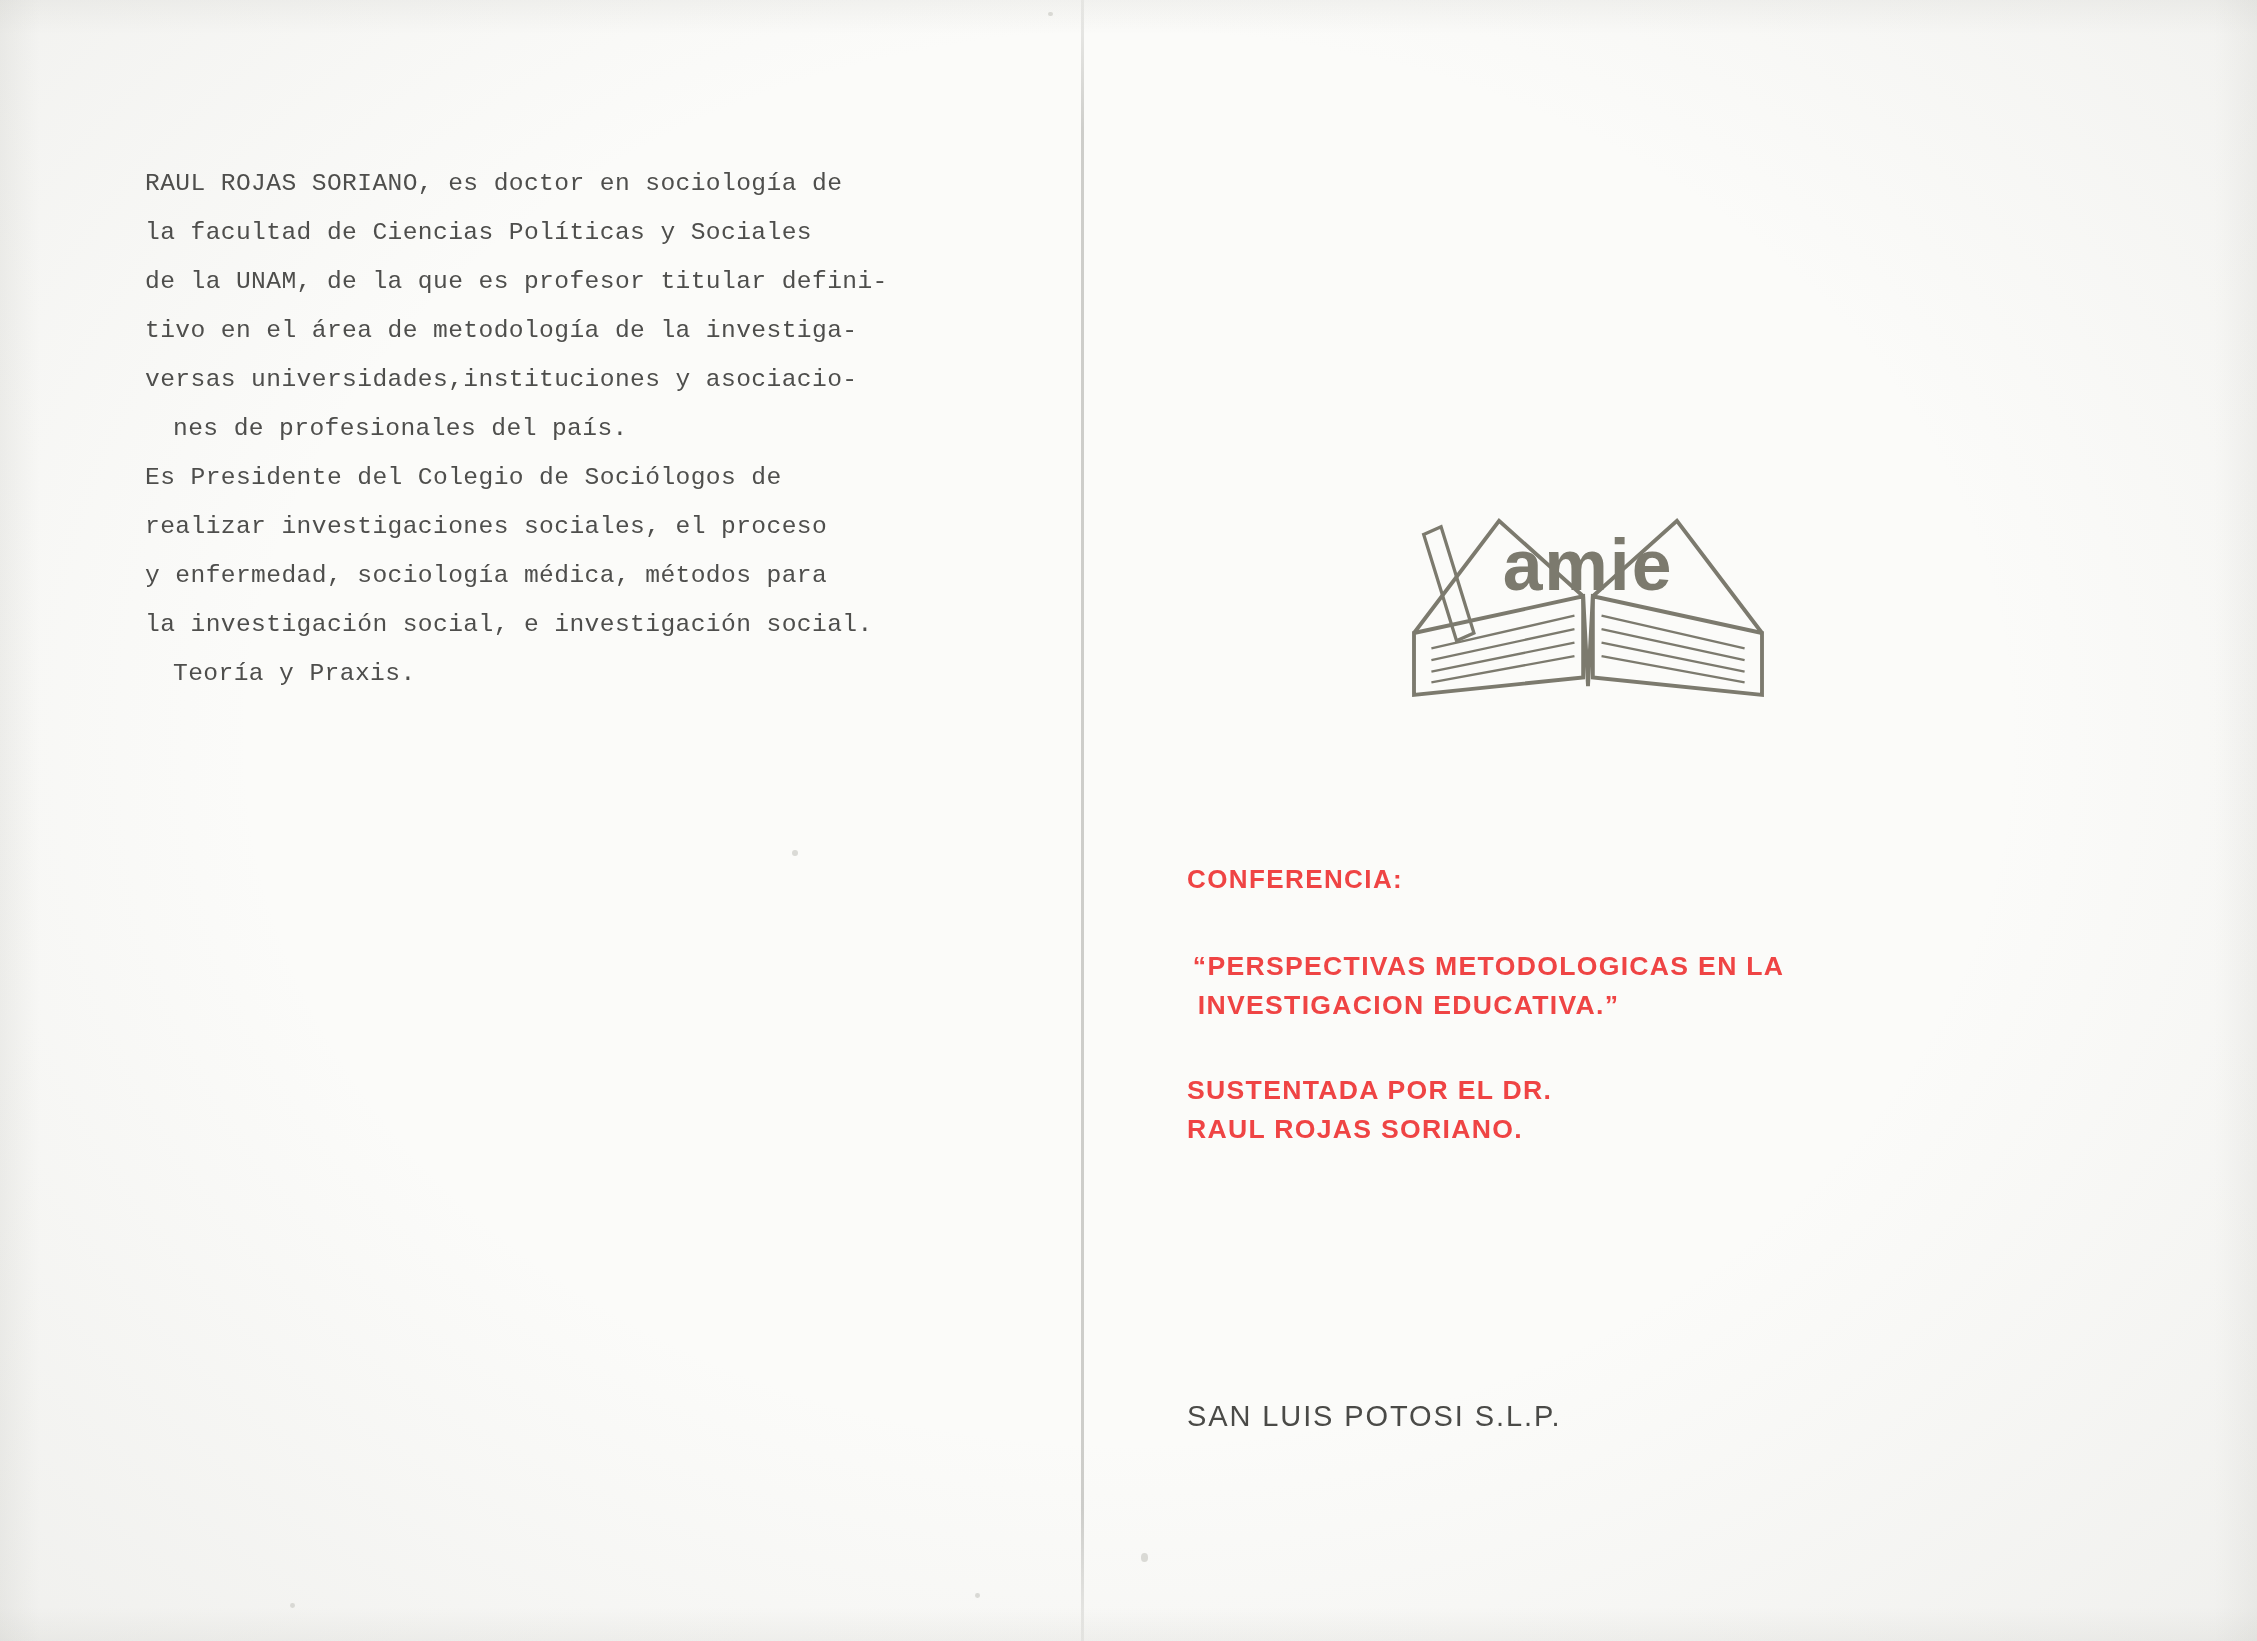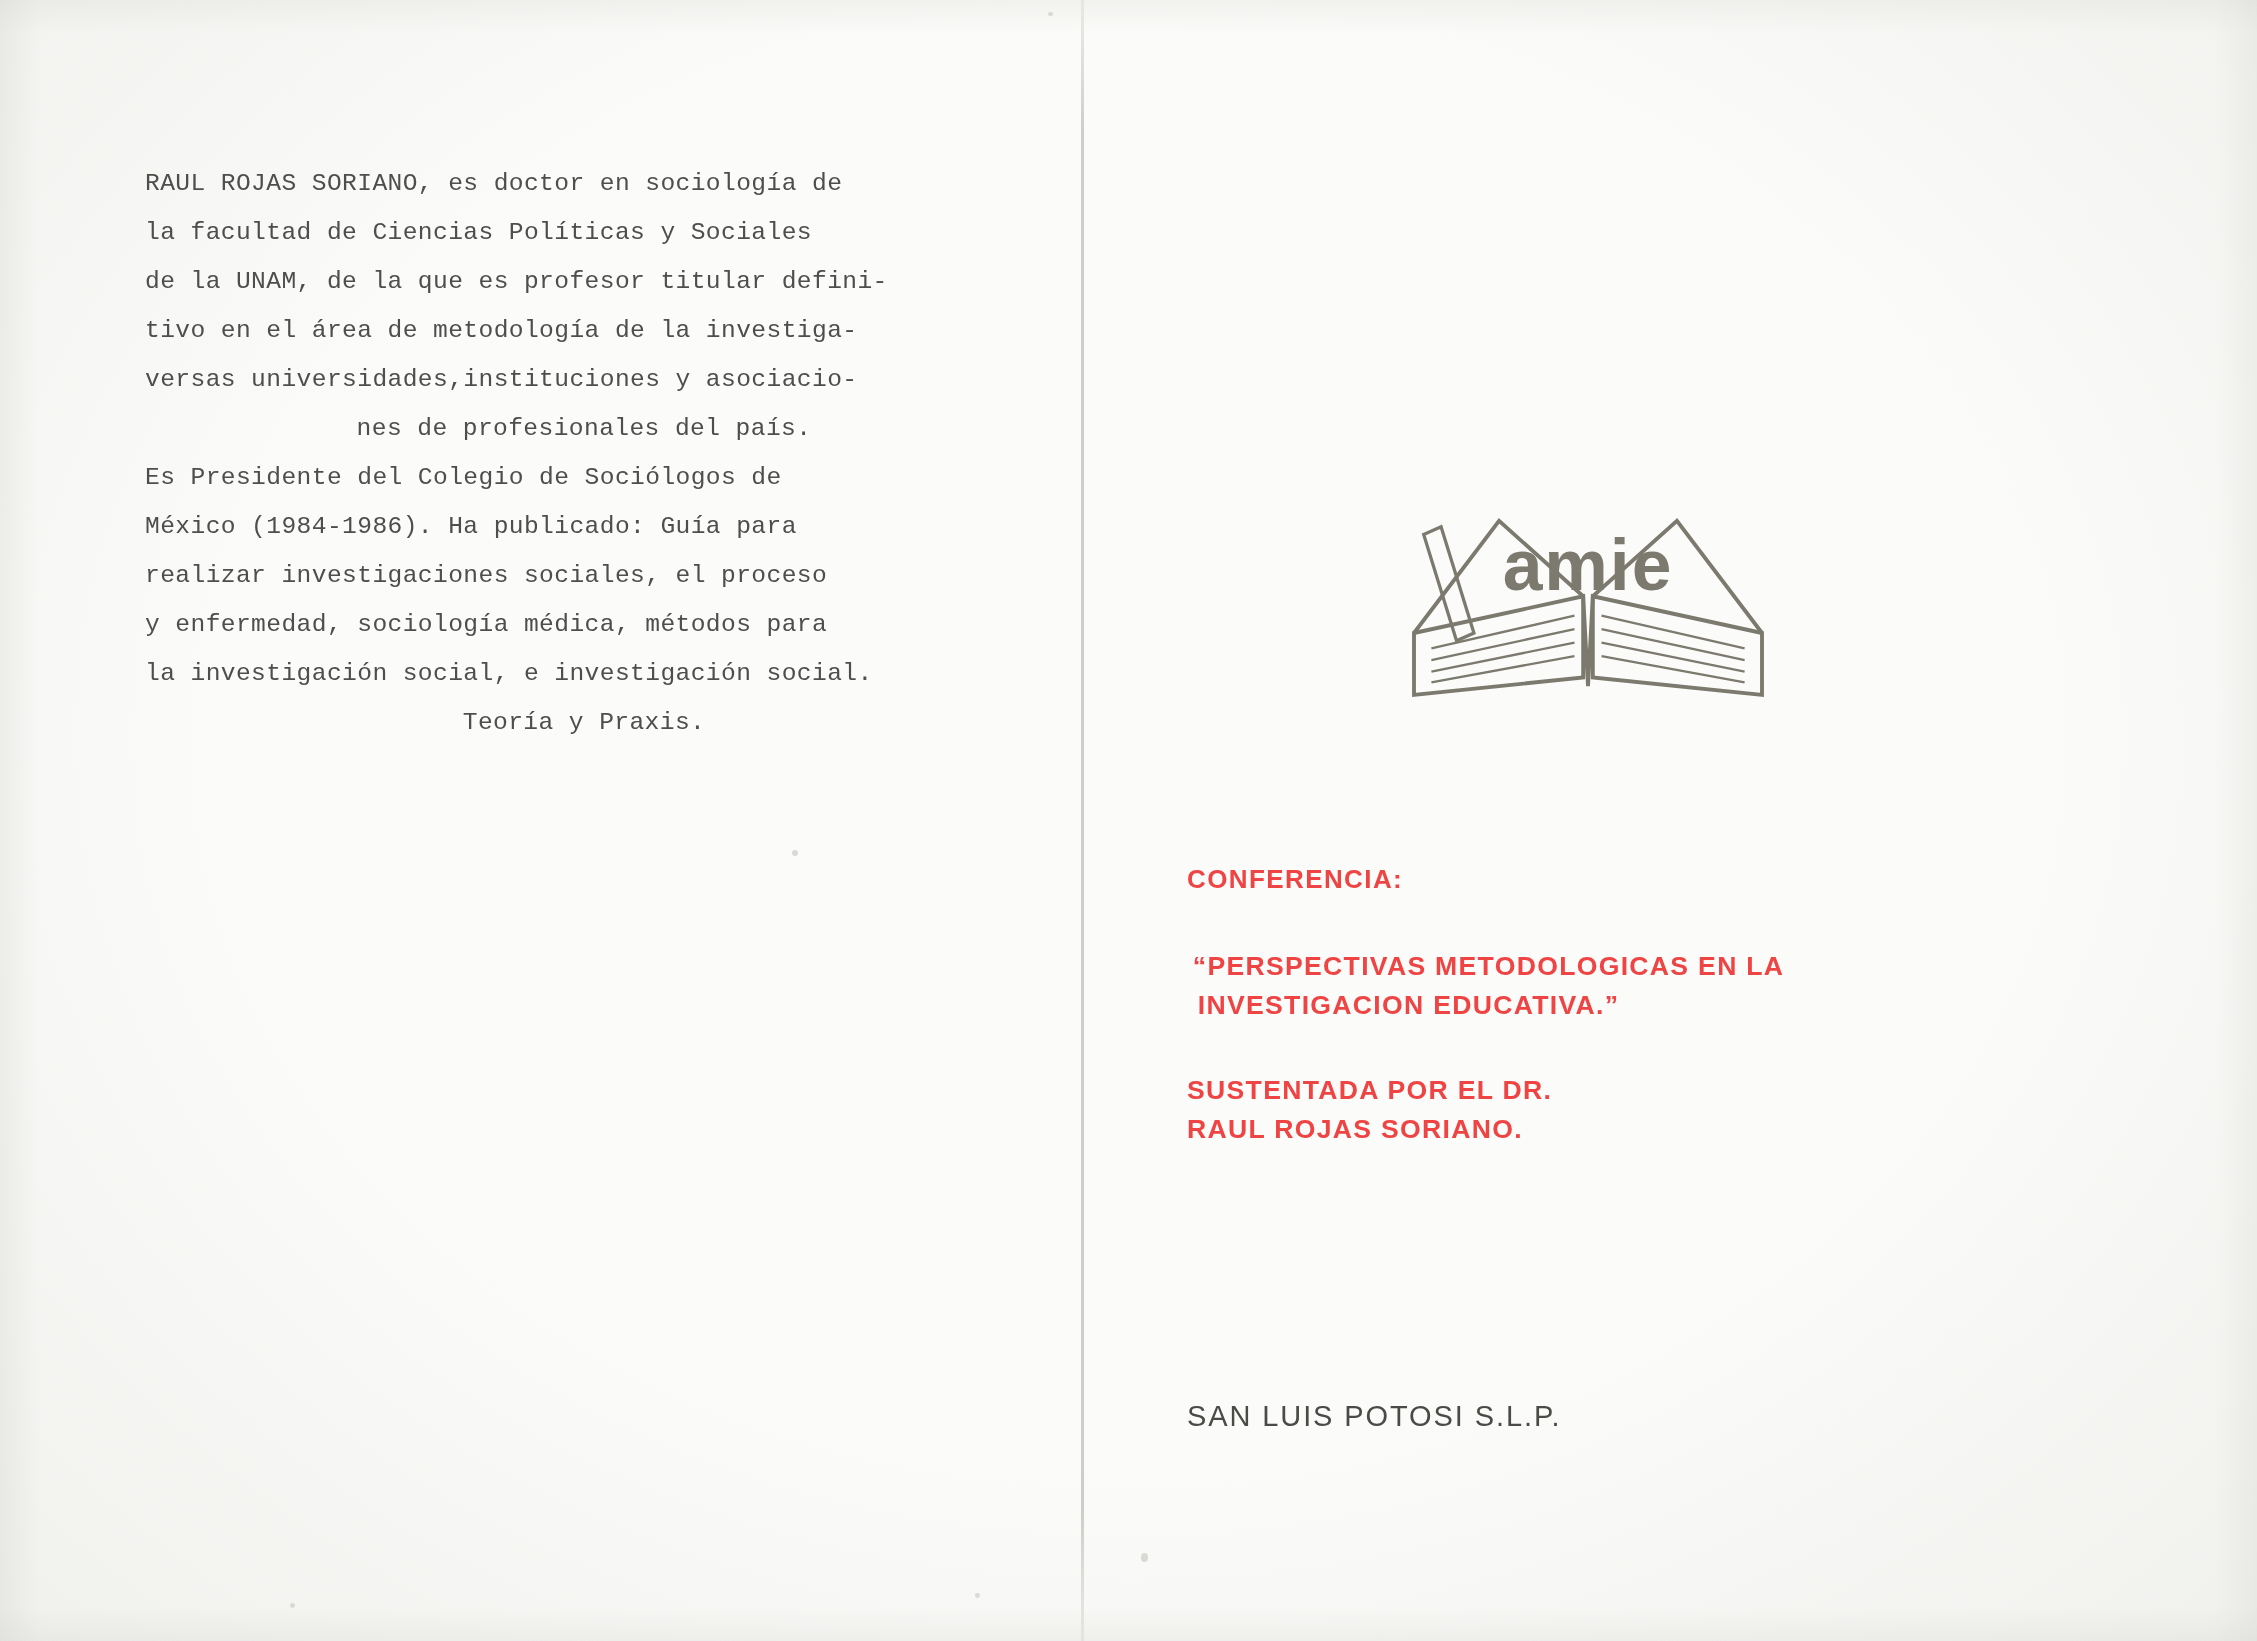--- a/index.html
+++ b/index.html
@@ -62,21 +62,21 @@
     line-height: 49px;
     color: #4e4e4c;
     text-align: justify;
     text-justify: inter-word;
     letter-spacing: 0.4px;
   }
   .bio p {
     margin: 0;
   }
   .bio .nospread {
-    text-align: center;
+    text-align: left;
     margin-left: 28px;
   }
 
   
   .right-panel {
     position: absolute;
     left: 1110px;
     top: 0;
     width: 1147px;
     height: 1641px;
@@ -176,21 +176,20 @@
 
   <div class="left-panel">
     <div class="bio">
       <p>RAUL ROJAS SORIANO, es doctor en sociología de</p>
       <p>la facultad de Ciencias Políticas y Sociales</p>
       <p>de la UNAM, de la que es profesor titular defini-</p>
       <p>tivo en el área de metodología de la investiga-</p>
       <p>versas universidades,instituciones y asociacio-</p>
       <p class="nospread">nes de profesionales del país.</p>
       <p>Es Presidente del Colegio de Sociólogos de</p>
-      <p>México (1984-1986). Ha publicado: Guía para</p>
       <p>realizar investigaciones sociales, el proceso</p>
       <p>y enfermedad, sociología médica, métodos para</p>
       <p>la investigación social, e investigación social.</p>
       <p class="nospread">Teoría y Praxis.</p>
     </div>
   </div>
 
   <div class="right-panel">
 
 

